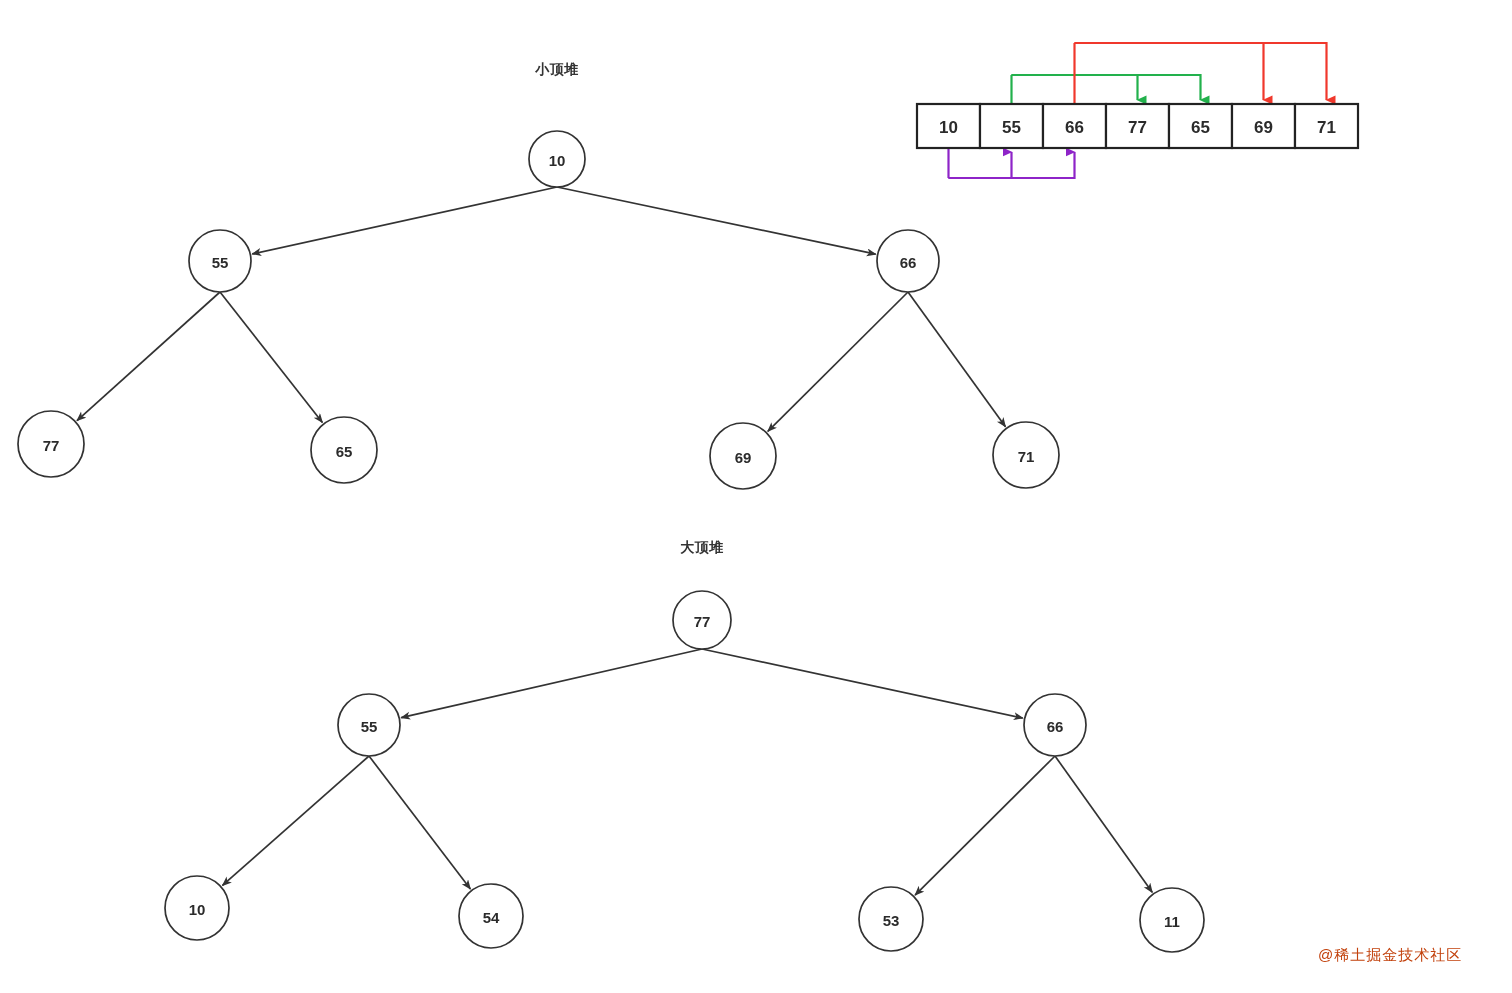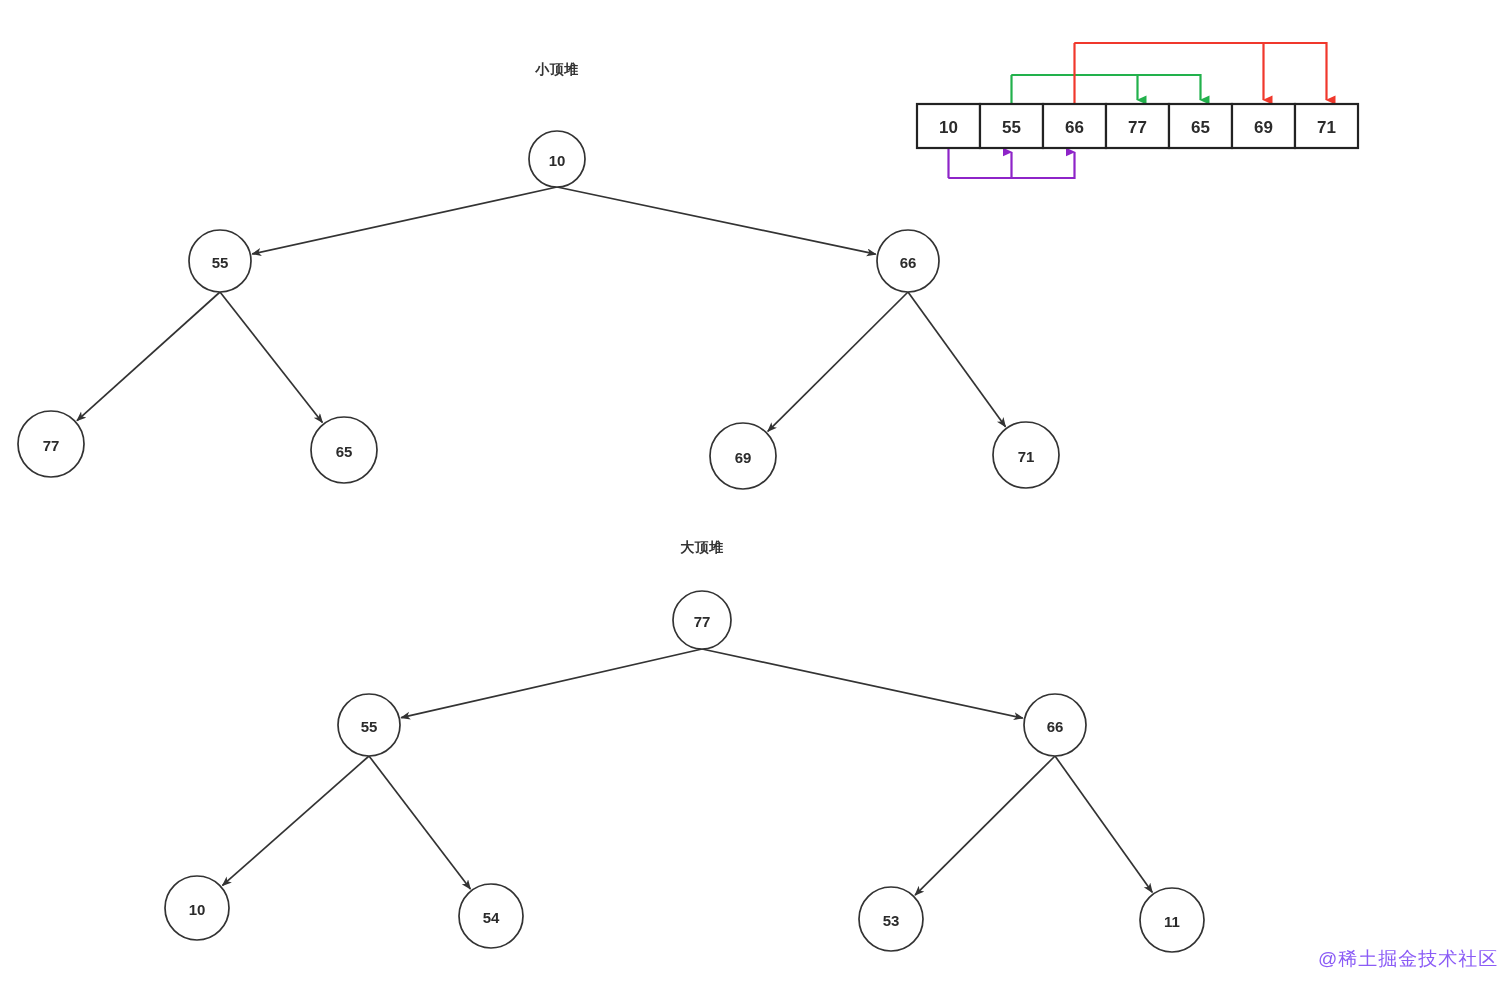--- a/index.html
+++ b/index.html
@@ -28,22 +28,22 @@
     position: absolute;
     font-size: 14px;
     font-weight: 700;
     color: #333333;
     letter-spacing: 0.5px;
     white-space: nowrap;
     transform: translate(-50%, -50%);
   }
   .watermark {
     position: absolute;
-    font-size: 19px;
-    color: #8b5cf6;
+    font-size: 15px;
+    color: #c2410c;
     white-space: nowrap;
     letter-spacing: 1px;
   }
   .node-circle {
     fill: #ffffff;
     stroke: #333333;
     stroke-width: 1.7;
   }
   .node-label {
     font-family: "Liberation Sans", "DejaVu Sans", sans-serif;

